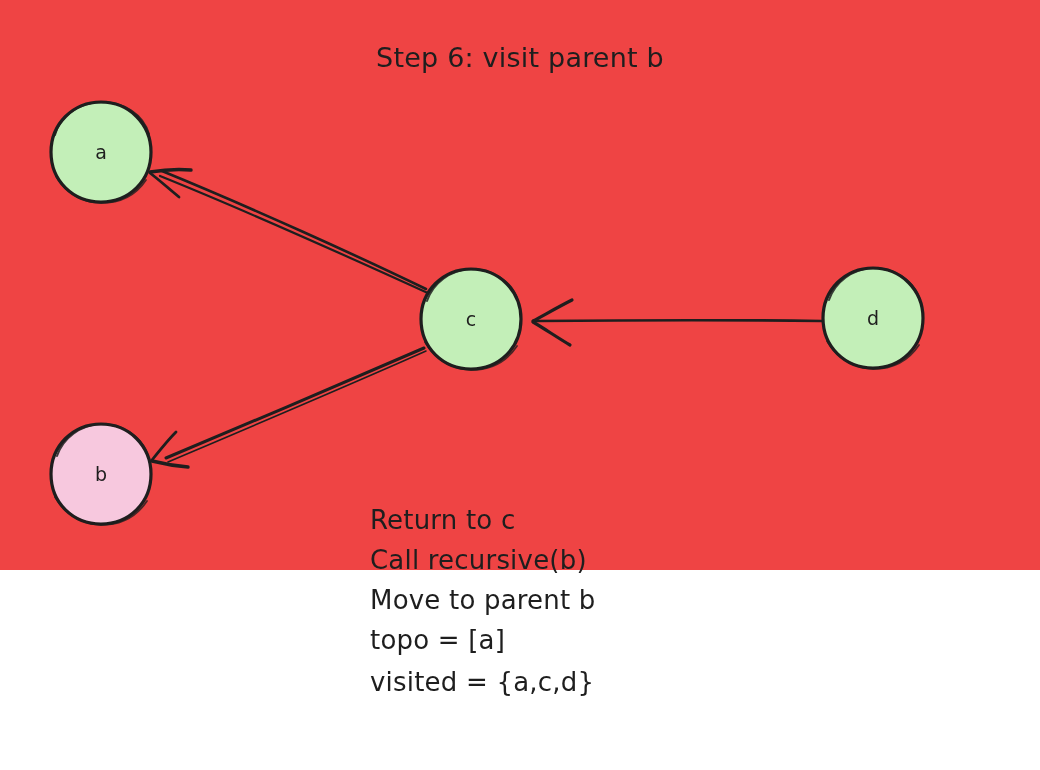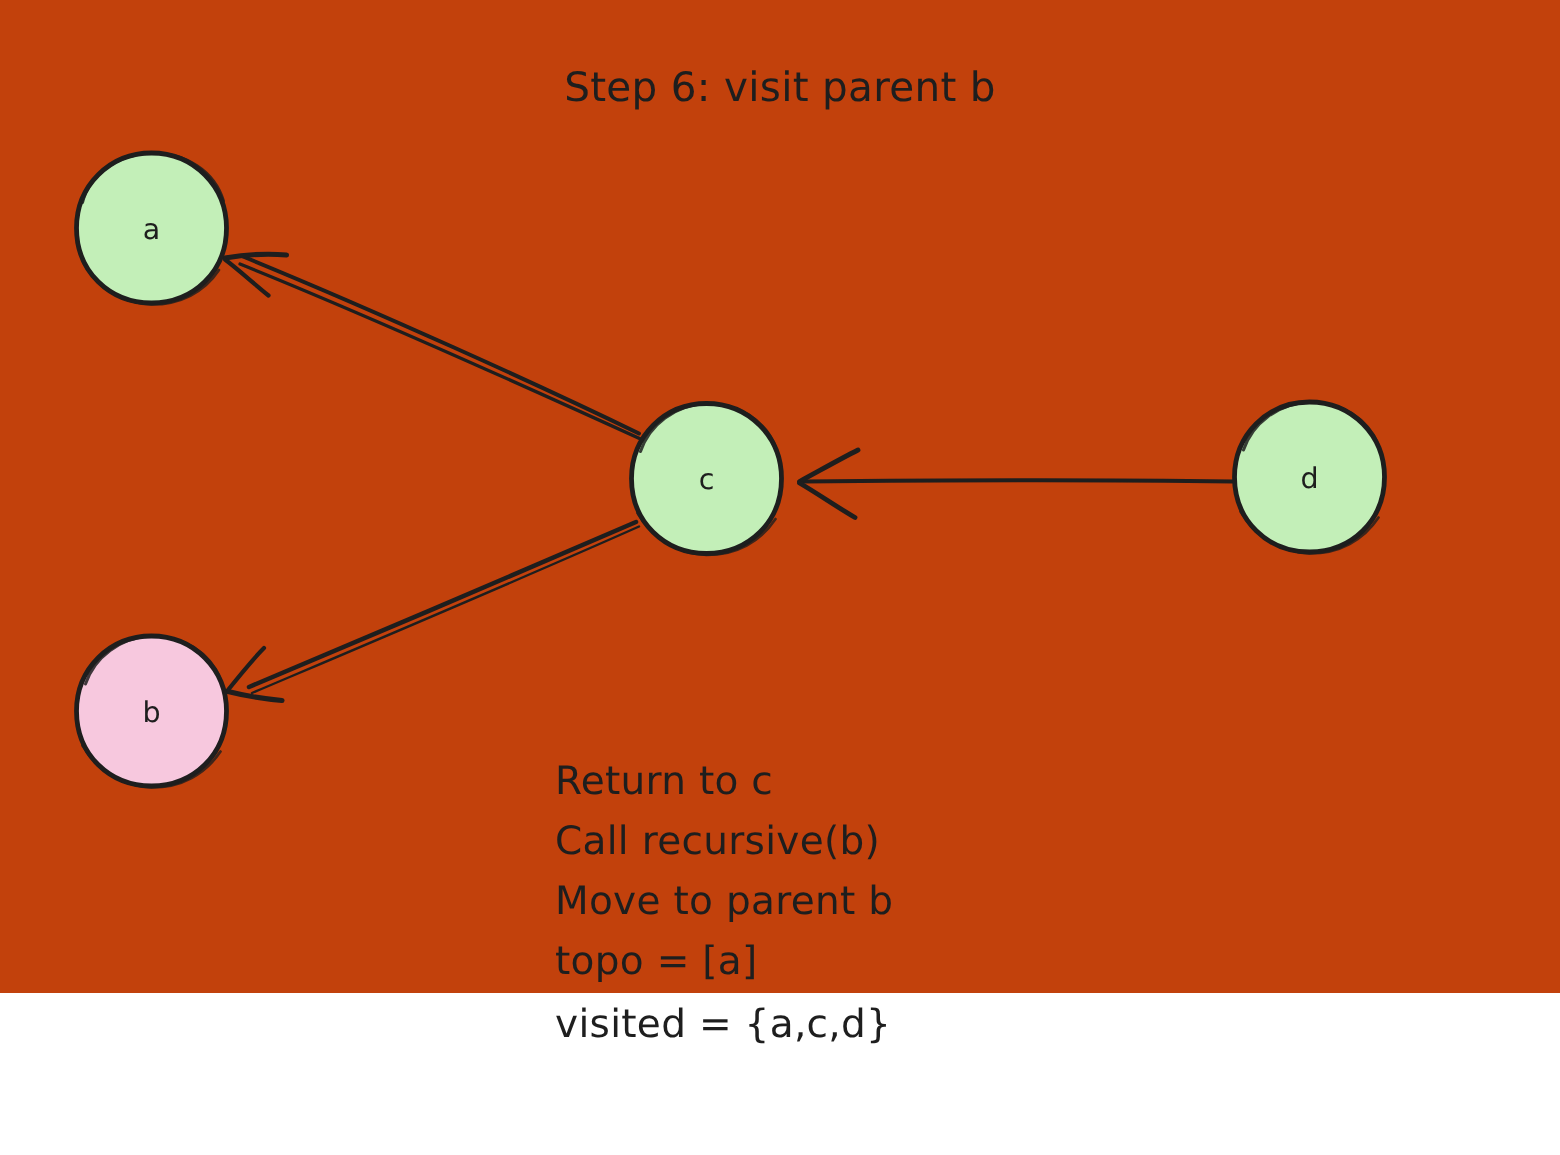--- a/index.html
+++ b/index.html
@@ -11,22 +11,22 @@
   body {
     width: 1040px;
     height: 770px;
     overflow: hidden;
     font-family: "DejaVu Sans", sans-serif;
     position: relative;
   }
   #canvas-root {
     position: relative;
     width: 1040px;
-    height: 662px;
-    background: #c2410c;
+    height: 570px;
+    background: #ef4444;
     text-align: center;
   }
   svg#diagram {
     position: absolute;
     top: 0;
     left: 0;
     width: 1040px;
     height: 770px;
     display: block;
   }

